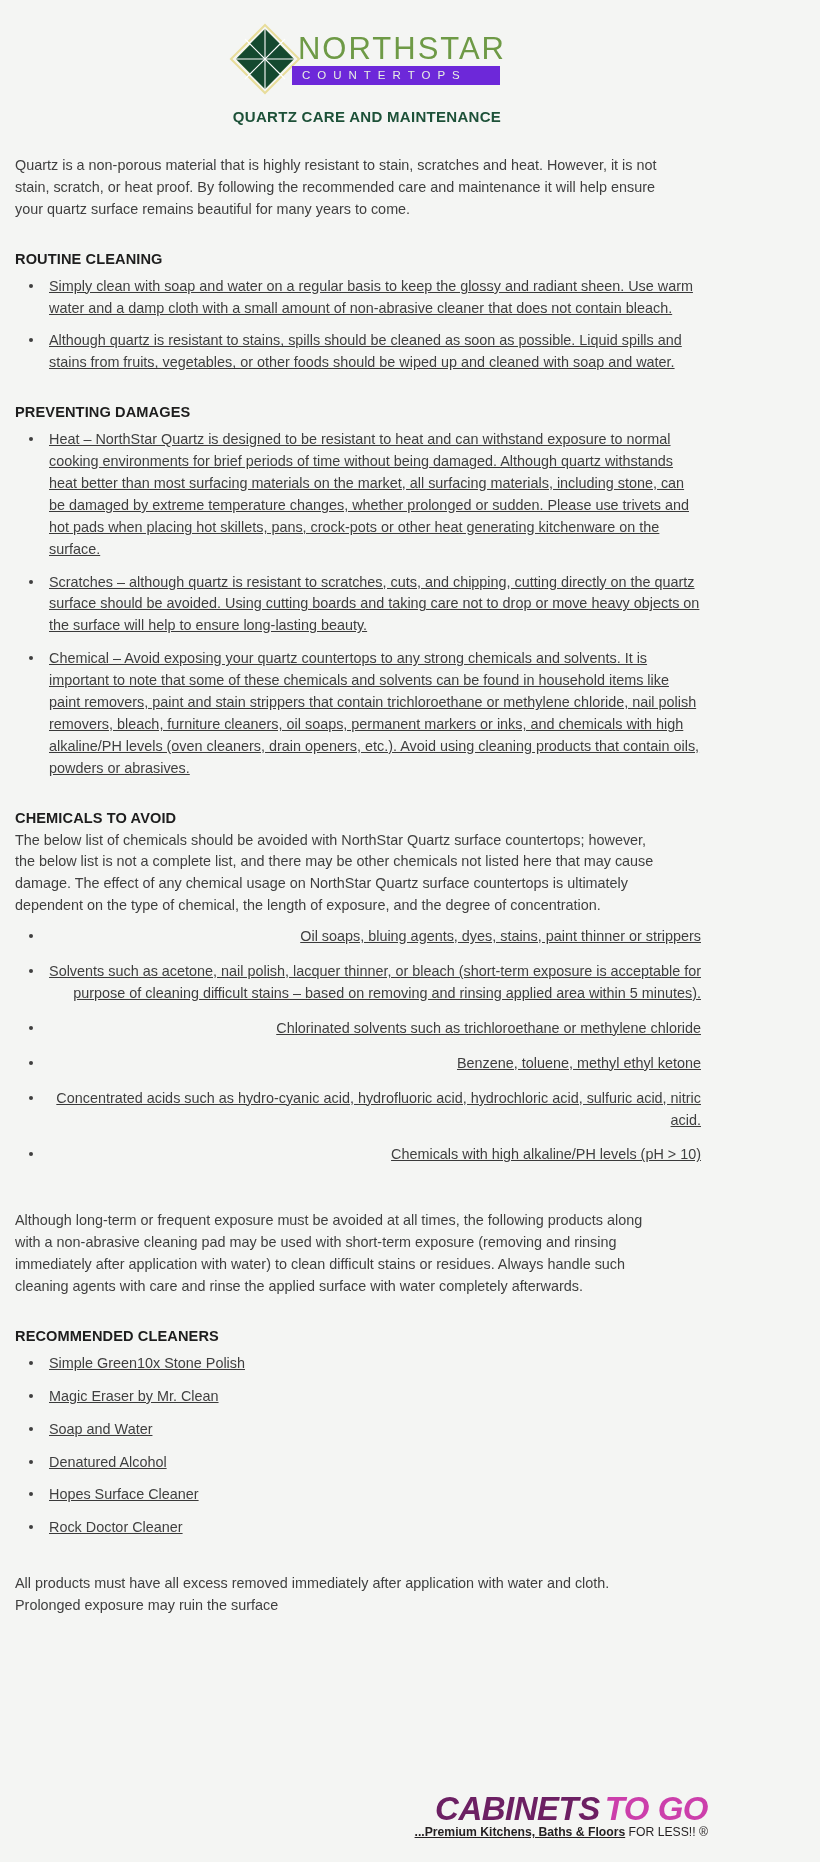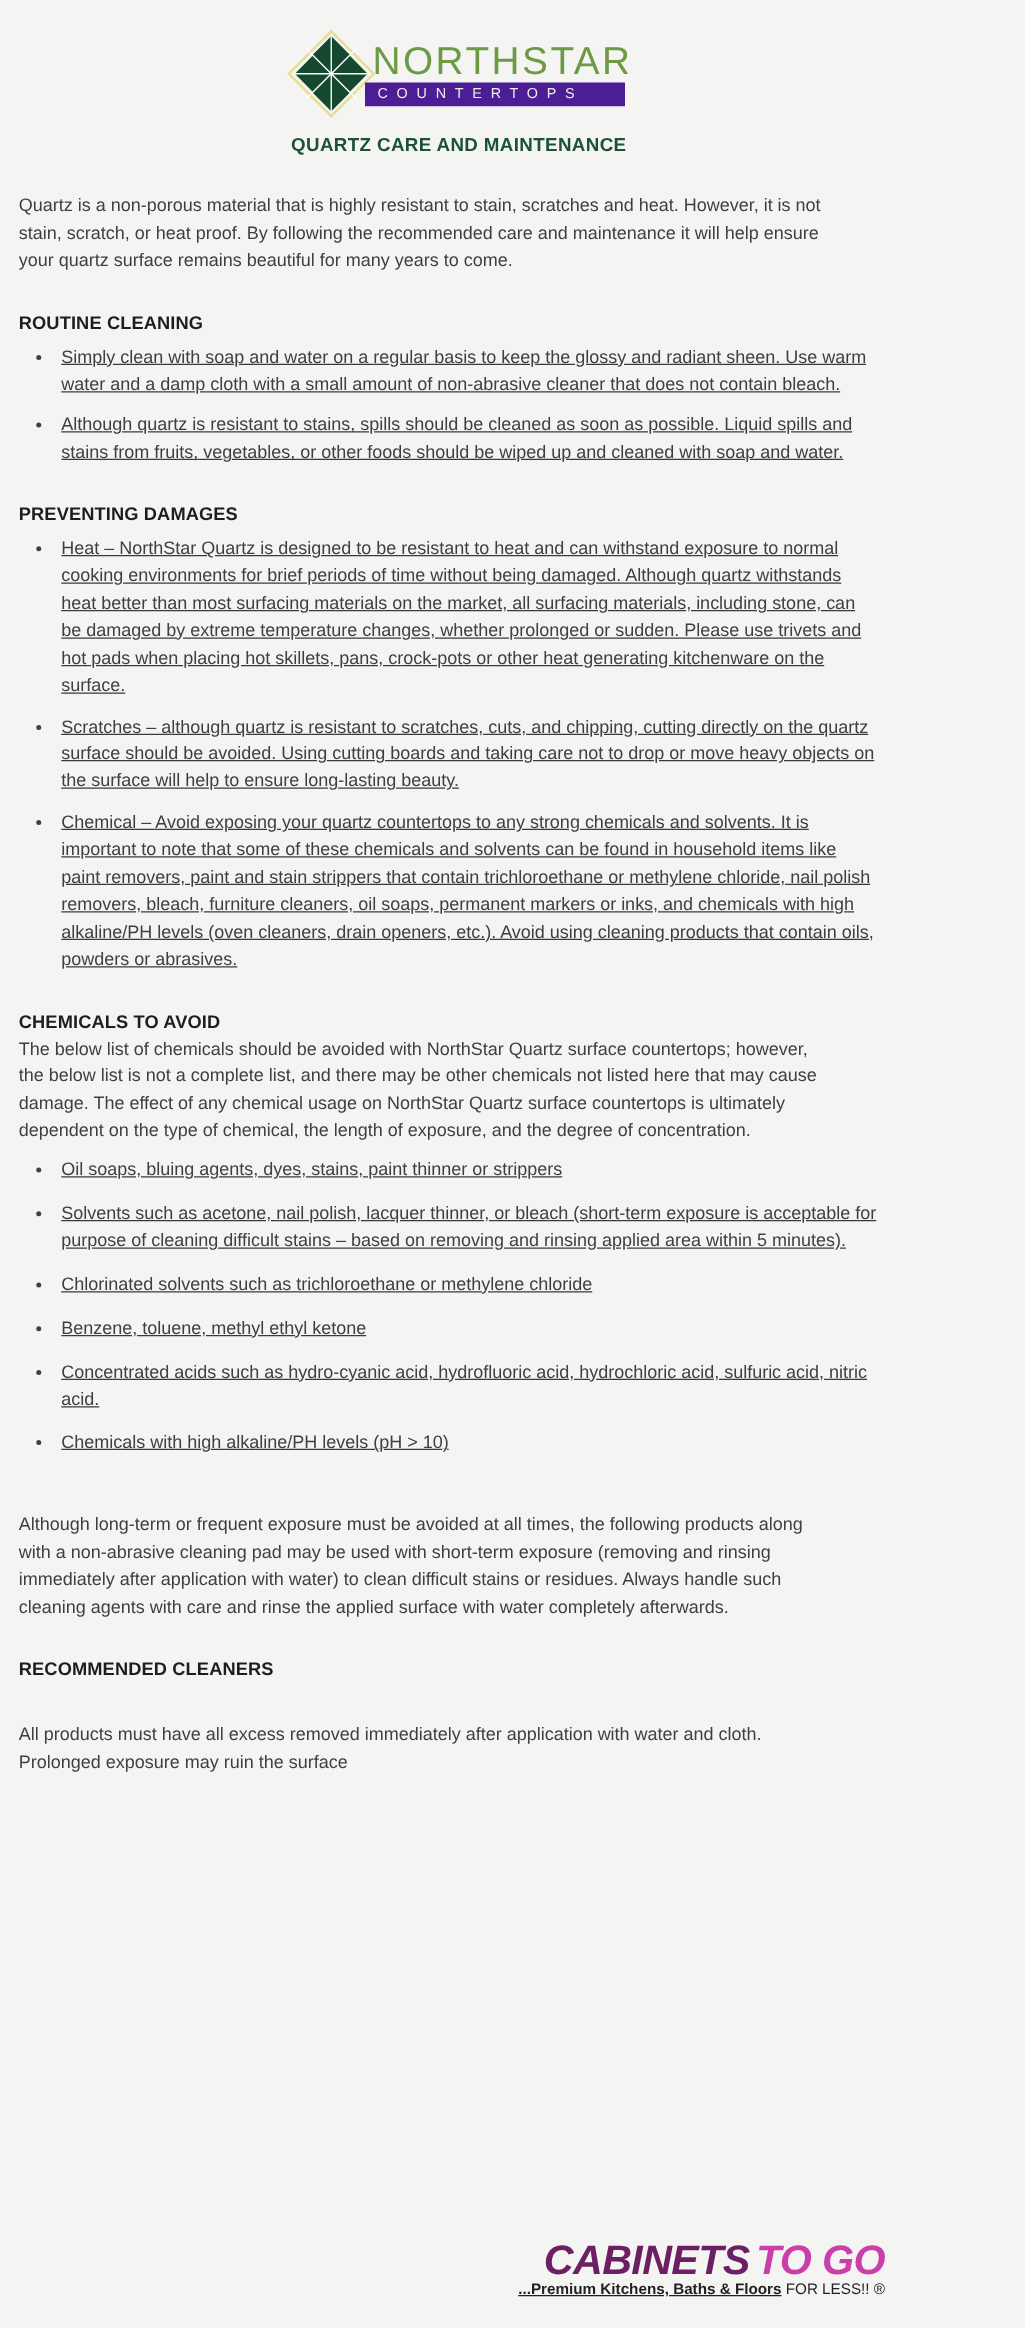--- a/index.html
+++ b/index.html
@@ -48,21 +48,21 @@
     font-family: "Liberation Sans", sans-serif;
     font-size: 31px;
     letter-spacing: 2.0px;
     color: #6e9a46;
     line-height: 1;
     font-weight: 400;
     white-space: nowrap;
   }
   .logo-bar {
     margin-top: 2px;
-    background: #4c1d95;
+    background: #6d28d9;
     padding: 4px 8px 4px 10px;
     display: inline-block;
     position: relative;
     left: -6px;
   }
   .logo-bottom {
     font-family: "Liberation Sans", sans-serif;
     font-size: 11.5px;
     letter-spacing: 7.0px;
     color: #e9f0e4;
@@ -215,32 +215,40 @@
 
     <h2 class="section">PREVENTING DAMAGES</h2>
     <ul class="bullets">
       <li>Heat – NorthStar Quartz is designed to be resistant to heat and can withstand exposure to normal cooking environments for brief periods of time without being damaged. Although quartz withstands heat better than most surfacing materials on the market, all surfacing materials, including stone, can be damaged by extreme temperature changes, whether prolonged or sudden. Please use trivets and hot pads when placing hot skillets, pans, crock-pots or other heat generating kitchenware on the surface.</li>
       <li>Scratches – although quartz is resistant to scratches, cuts, and chipping, cutting directly on the quartz surface should be avoided. Using cutting boards and taking care not to drop or move heavy objects on the surface will help to ensure long-lasting beauty.</li>
       <li>Chemical – Avoid exposing your quartz countertops to any strong chemicals and solvents. It is important to note that some of these chemicals and solvents can be found in household items like paint removers, paint and stain strippers that contain trichloroethane or methylene chloride, nail polish removers, bleach, furniture cleaners, oil soaps, permanent markers or inks, and chemicals with high alkaline/PH levels (oven cleaners, drain openers, etc.). Avoid using cleaning products that contain oils, powders or abrasives.</li>
     </ul>
 
     <h2 class="section tight">CHEMICALS TO AVOID</h2>
     <p class="para">The below list of chemicals should be avoided with NorthStar Quartz surface countertops; however, the below list is not a complete list, and there may be other chemicals not listed here that may cause damage. The effect of any chemical usage on NorthStar Quartz surface countertops is ultimately dependent on the type of chemical, the length of exposure, and the degree of concentration.</p>
-    <ul class="bullets compact" style="margin-top:9px;">
+    <ul class="bullets compact" style="margin-top:9px;text-align:right;">
       <li>Oil soaps, bluing agents, dyes, stains, paint thinner or strippers</li>
       <li>Solvents such as acetone, nail polish, lacquer thinner, or bleach (short-term exposure is acceptable for purpose of cleaning difficult stains – based on removing and rinsing applied area within 5 minutes).</li>
       <li>Chlorinated solvents such as trichloroethane or methylene chloride</li>
       <li>Benzene, toluene, methyl ethyl ketone</li>
       <li>Concentrated acids such as hydro-cyanic acid, hydrofluoric acid, hydrochloric acid, sulfuric acid, nitric acid.</li>
       <li>Chemicals with high alkaline/PH levels (pH &gt; 10)</li>
     </ul>
 
     <p class="para" style="margin-top:44px;">Although long-term or frequent exposure must be avoided at all times, the following products along with a non-abrasive cleaning pad may be used with short-term exposure (removing and rinsing immediately after application with water) to clean difficult stains or residues. Always handle such cleaning agents with care and rinse the applied surface with water completely afterwards.</p>
 
     <h2 class="section">RECOMMENDED CLEANERS</h2>
+    <ul class="bullets">
+      <li>Simple Green10x Stone Polish</li>
+      <li>Magic Eraser by Mr. Clean</li>
+      <li>Soap and Water</li>
+      <li>Denatured Alcohol</li>
+      <li>Hopes Surface Cleaner</li>
+      <li>Rock Doctor Cleaner</li>
+    </ul>
 
     <p class="para" style="margin-top:34px;">All products must have all excess removed immediately after application with water and cloth. Prolonged exposure may ruin the surface</p>
   </div>
 
   <div class="footer">
     <div class="ctg-logo">
       <div class="ctg-main"><span class="ctg-cab">CABINETS</span><span class="ctg-togo">TO GO</span></div>
       <div class="ctg-tag"><span class="b">...Premium Kitchens, Baths &amp; Floors</span> <span class="n">FOR LESS!! ®</span></div>
     </div>
   </div>

